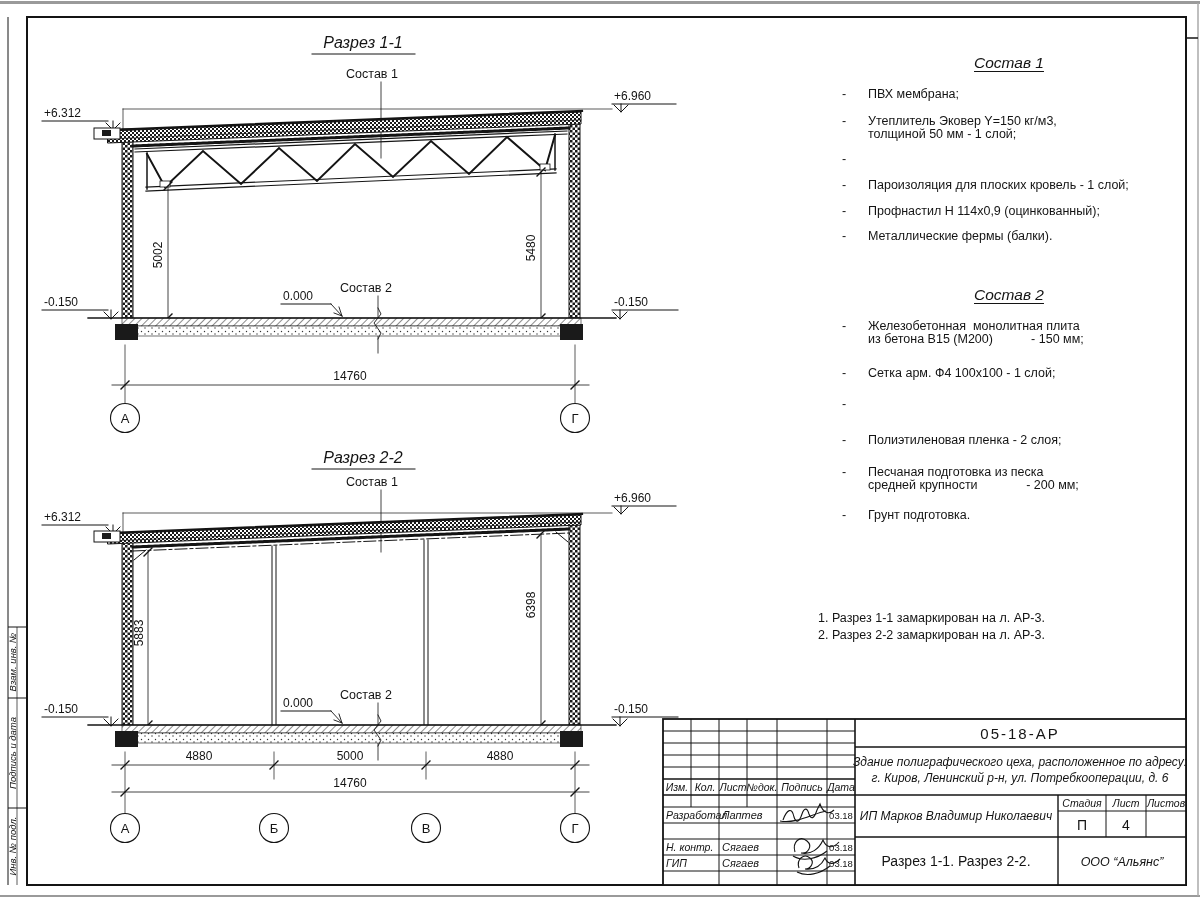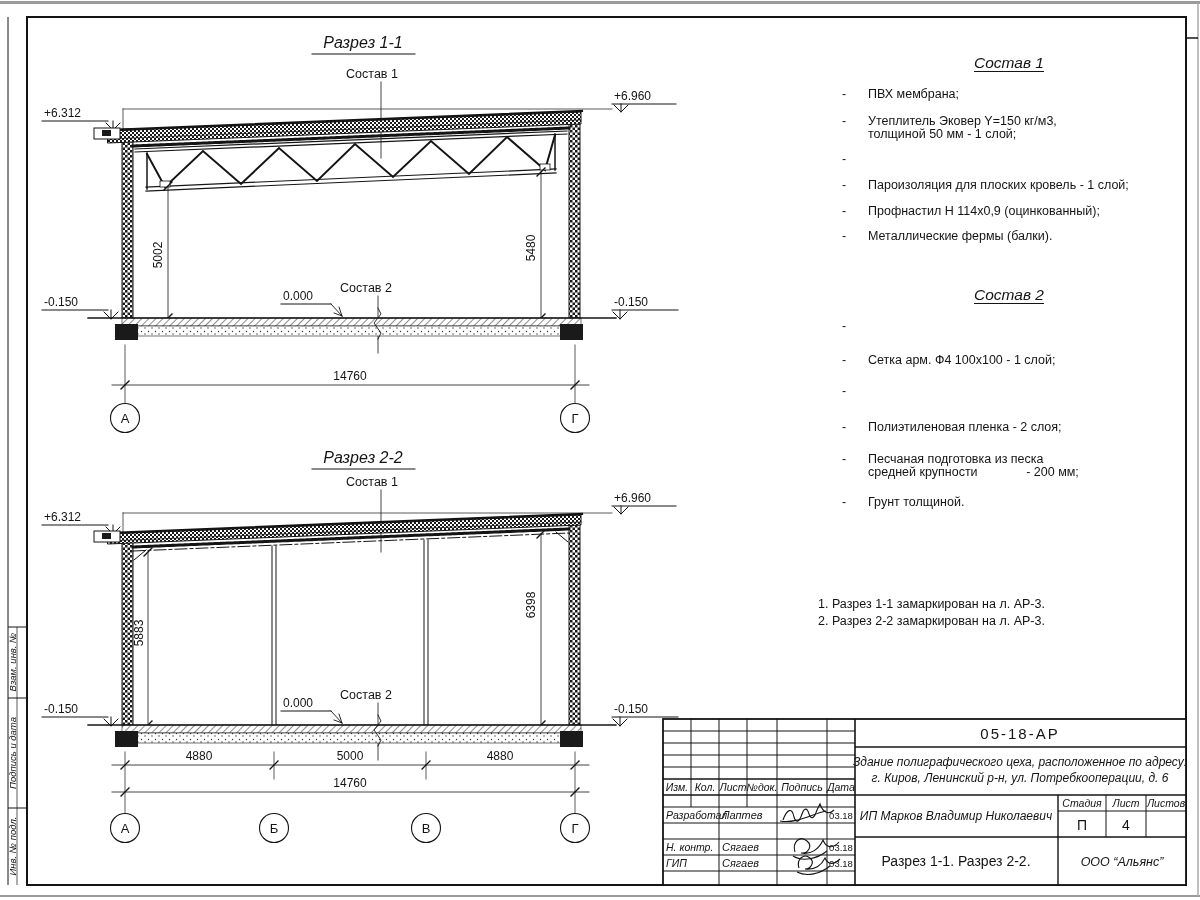--- a/index.html
+++ b/index.html
@@ -17,21 +17,21 @@
   .s-head { text-align:center; font:italic 15.5px "Liberation Sans","DejaVu Sans",sans-serif;
             text-decoration:underline; text-underline-offset:3px; }
   .s-item { display:flex; font-size:12.5px; line-height:13px; white-space:pre-wrap; }
   .s-item .dash { width:26px; flex:0 0 26px; padding-left:4px; }
   #sostav1 .s-item:nth-of-type(2){margin-top:16px} #sostav1 .s-item:nth-of-type(3){margin-top:14px}
   #sostav1 .s-item:nth-of-type(4){margin-top:12px} #sostav1 .s-item:nth-of-type(5){margin-top:13px}
   #sostav1 .s-item:nth-of-type(6){margin-top:13px} #sostav1 .s-item:nth-of-type(7){margin-top:12px}
   #sostav2 .s-item:nth-of-type(2){margin-top:16px} #sostav2 .s-item:nth-of-type(3){margin-top:21px}
   #sostav2 .s-item:nth-of-type(4){margin-top:18px} #sostav2 .s-item:nth-of-type(5){margin-top:23px}
   #sostav2 .s-item:nth-of-type(6){margin-top:19px} #sostav2 .s-item:nth-of-type(7){margin-top:17px}
-  #notes { position:absolute; left:818px; top:596px; width:330px; font-size:12.5px; line-height:17px; }
+  #notes { position:absolute; left:818px; top:610px; width:330px; font-size:12.5px; line-height:17px; }
 </style>
 </head>
 <body>
 
 <div id="page">
 
 <svg width="1200" height="900" viewBox="0 0 1200 900">
   <defs>
     <pattern id="pWall" width="5" height="5" patternUnits="userSpaceOnUse">
       <rect width="5" height="5" fill="#fff"></rect>
@@ -385,27 +385,28 @@
   <div class="s-item"><span class="dash">-</span><span>Утеплитель Эковер Y=150 кг/м3,
 толщиной 50 мм - 1 слой;</span></div>
   <div class="s-item"><span class="dash">-</span></div>
   <div class="s-item"><span class="dash">-</span><span>Пароизоляция для плоских кровель - 1 слой;</span></div>
   <div class="s-item"><span class="dash">-</span><span>Профнастил Н 114х0,9 (оцинкованный);</span></div>
   <div class="s-item"><span class="dash">-</span><span>Металлические фермы (балки).</span></div>
 </div>
 
 <div id="sostav2" class="slist" style="left:838px; top:286px;">
   <div class="s-head">Состав 2</div>
-  <div class="s-item"><span class="dash">-</span></div>
+  <div class="s-item"><span class="dash">-</span><span>Железобетонная  монолитная плита
+из бетона В15 (М200)           - 150 мм;</span></div>
   <div class="s-item"><span class="dash">-</span><span>Сетка арм. Ф4 100х100 - 1 слой;</span></div>
   <div class="s-item"><span class="dash">-</span></div>
   <div class="s-item"><span class="dash">-</span><span>Полиэтиленовая пленка - 2 слоя;</span></div>
   <div class="s-item"><span class="dash">-</span><span>Песчаная подготовка из песка
 средней крупности              - 200 мм;</span></div>
-  <div class="s-item"><span class="dash">-</span><span>Грунт толщиной.</span></div>
+  <div class="s-item"><span class="dash">-</span><span>Грунт подготовка.</span></div>
 </div>
 
 <div id="notes">
   <div>1. Разрез 1-1 замаркирован на л. АР-3.</div>
   <div>2. Разрез 2-2 замаркирован на л. АР-3.</div>
 </div>
 
 </div>
 
 </body></html>

